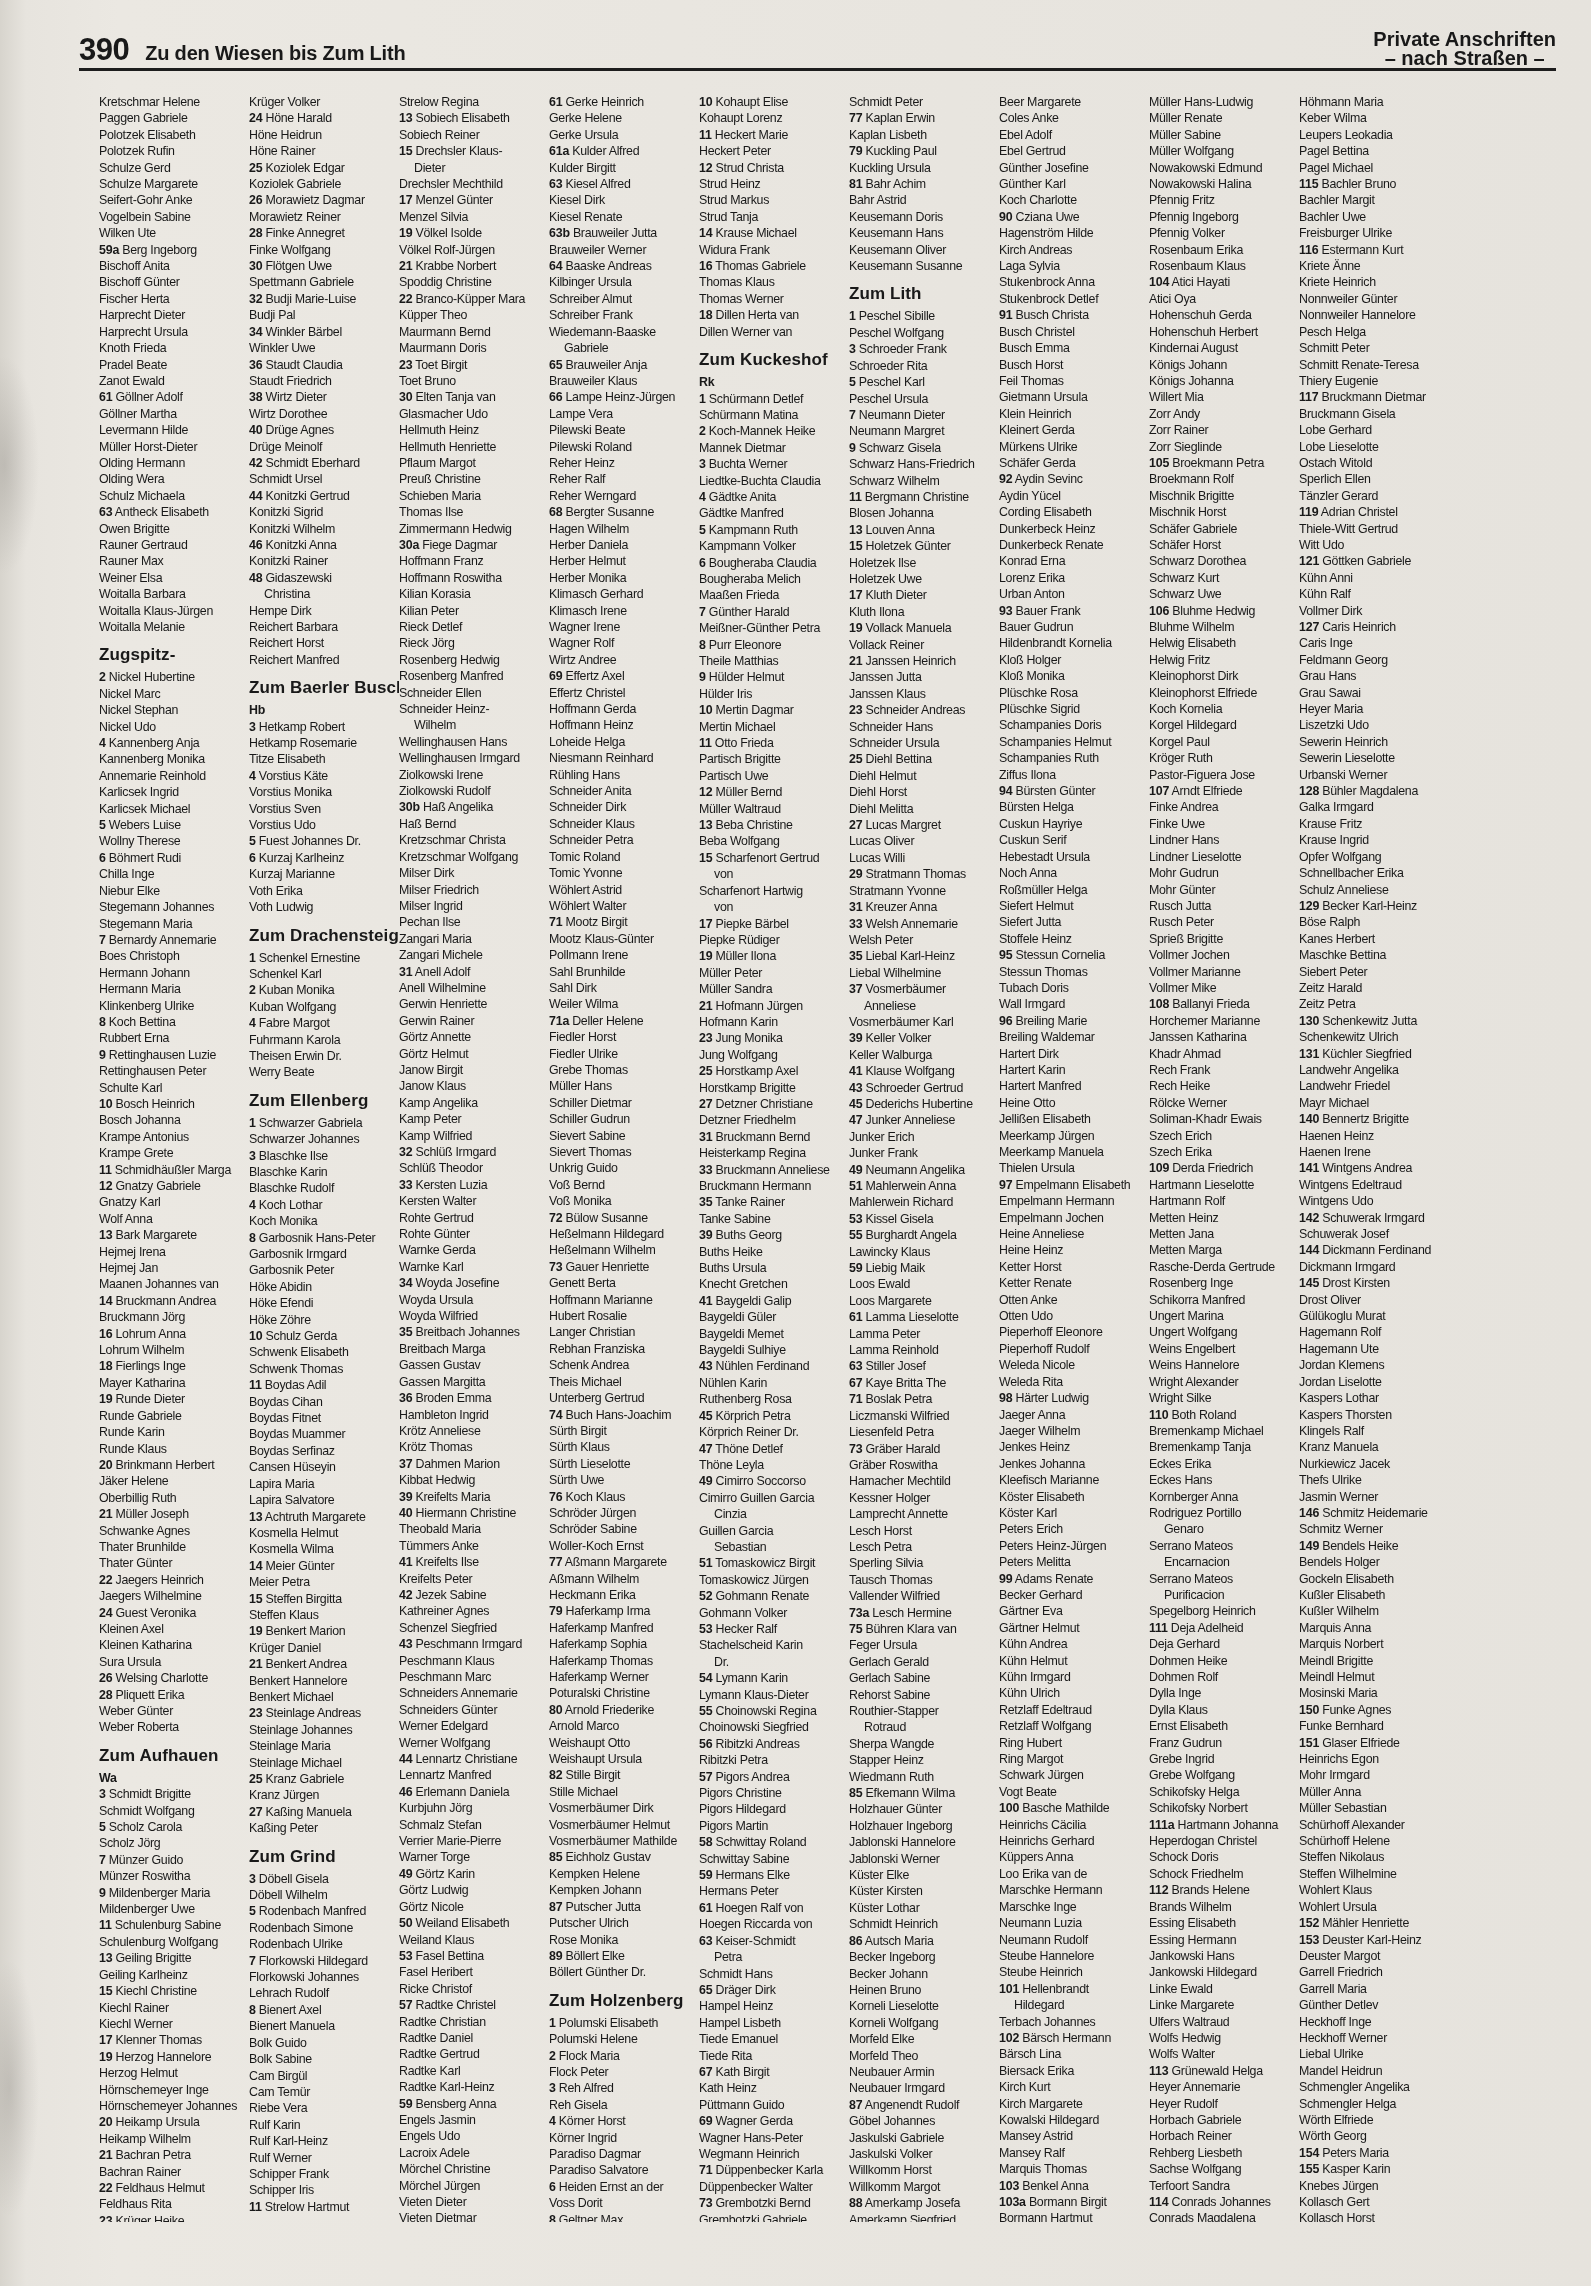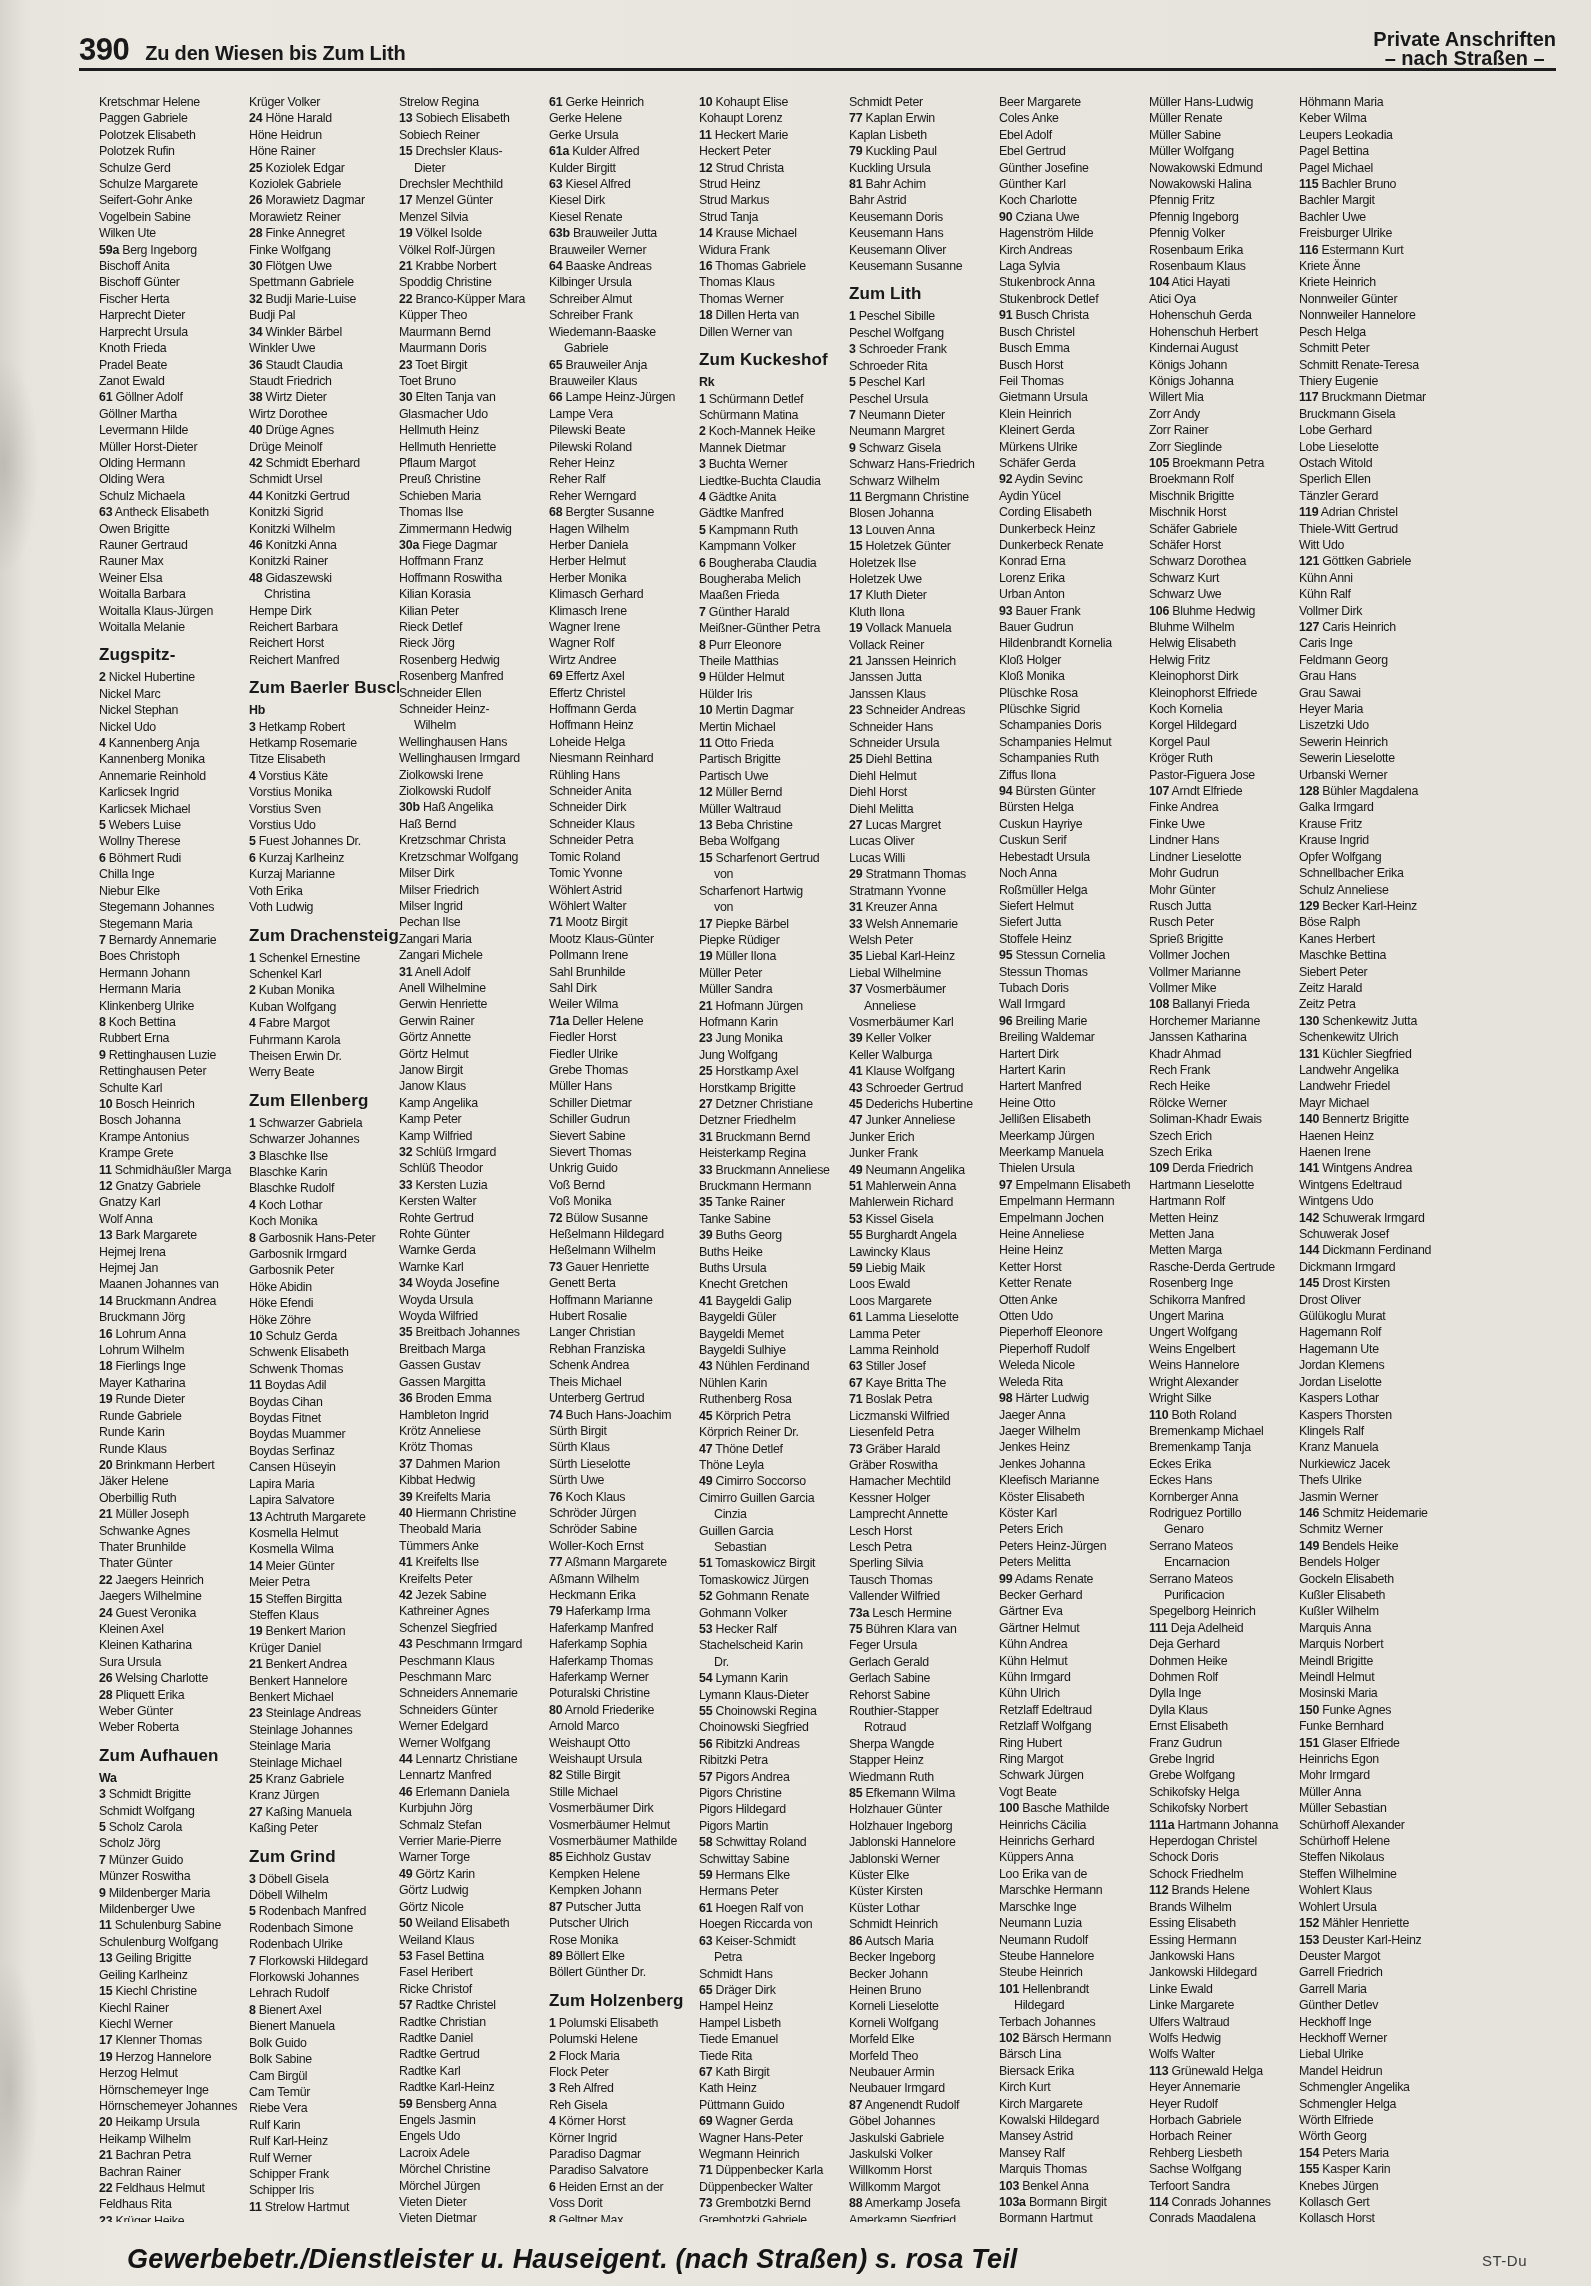--- a/index.html
+++ b/index.html
@@ -1218,18 +1218,14 @@
         <div class="entry">Wörth Elfriede</div>
         <div class="entry">Wörth Georg</div>
         <div class="entry"><b>154</b> Peters Maria</div>
         <div class="entry"><b>155</b> Kasper Karin</div>
         <div class="entry">Knebes Jürgen</div>
         <div class="entry">Kollasch Gert</div>
         <div class="entry">Kollasch Horst</div>
       </div>
     </main>
 
-  <footer>
-    <div class="f-note">Gewerbebetr./Dienstleister u. Hauseigent. (nach Straßen) s. rosa Teil</div>
-    <div class="f-code">ST-Du</div>
-  </footer>
 </div>
 
 
 </body></html>

